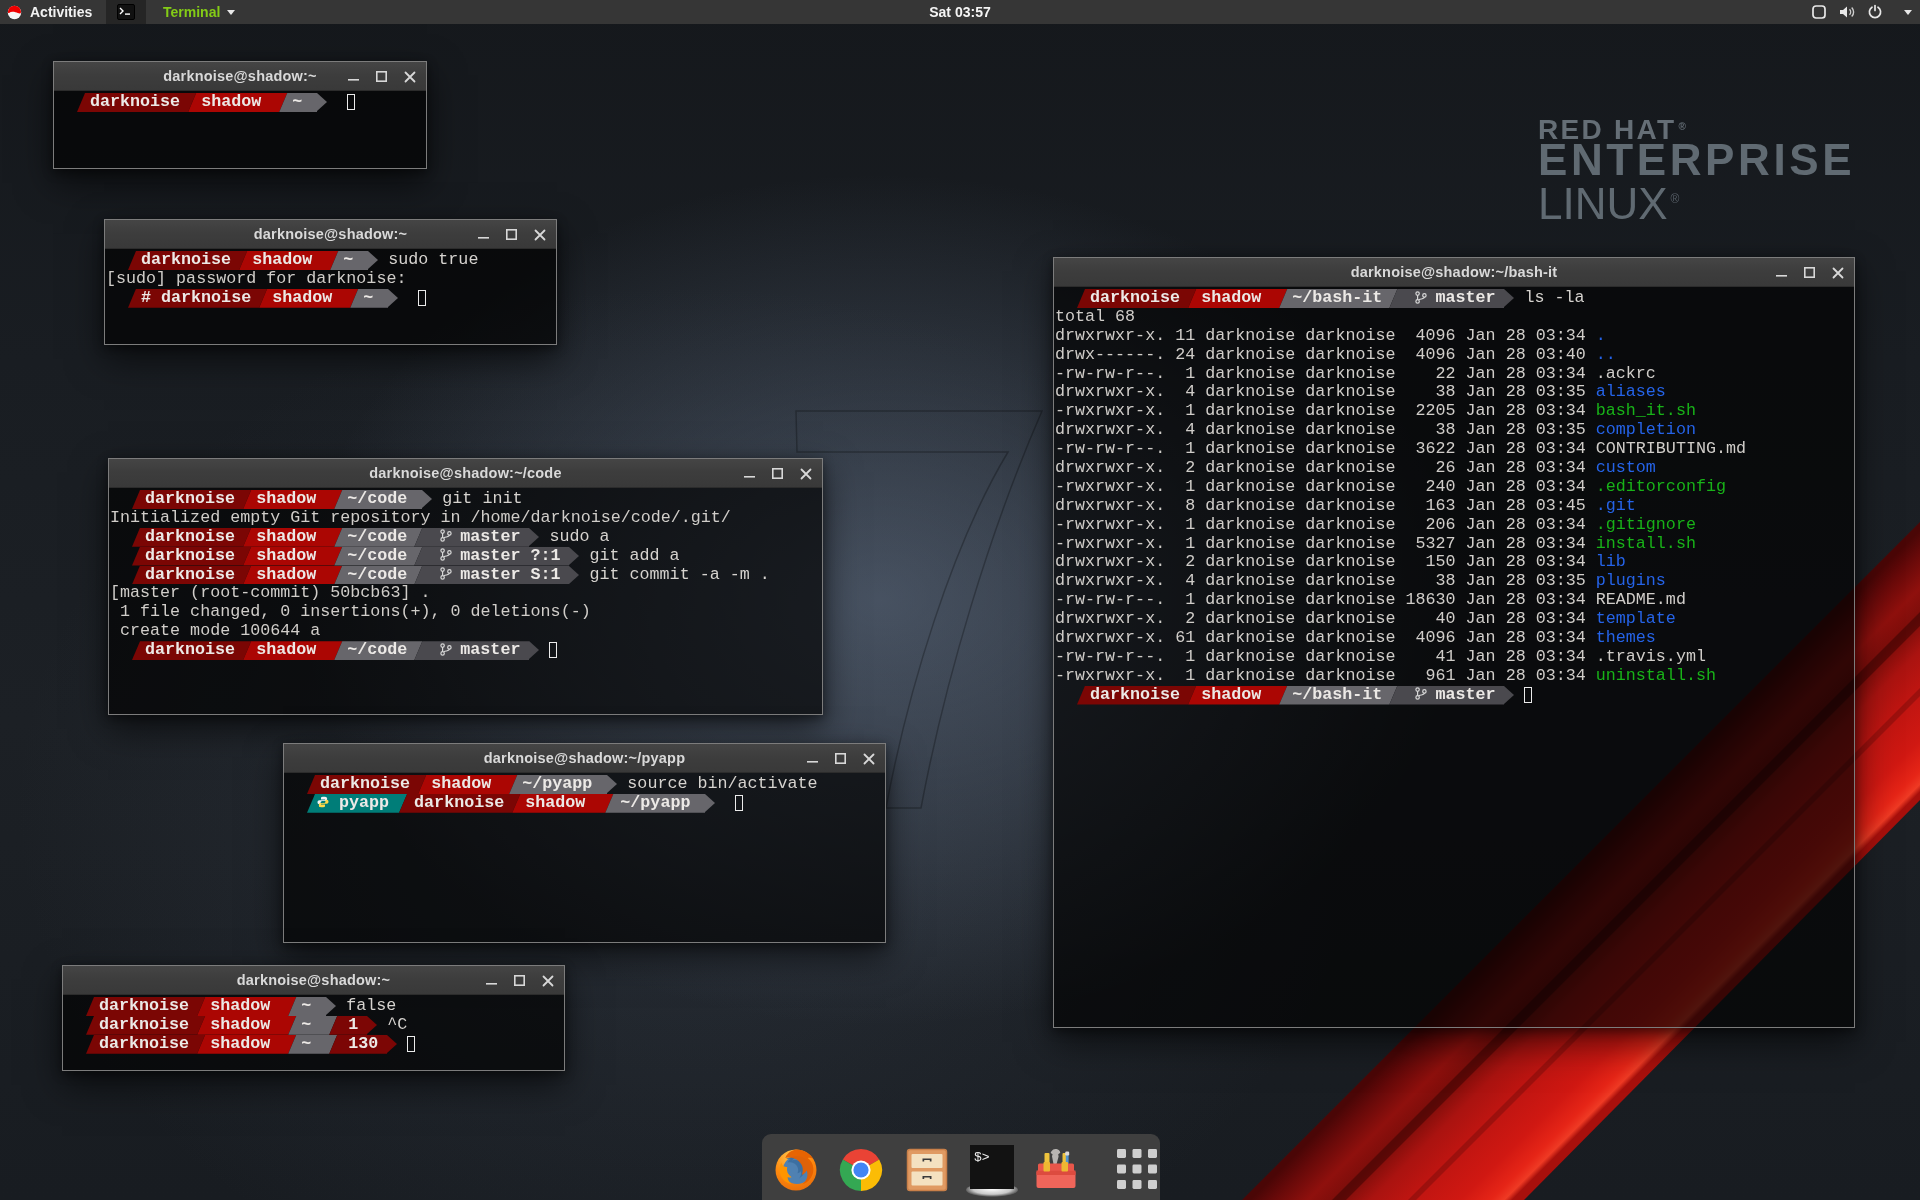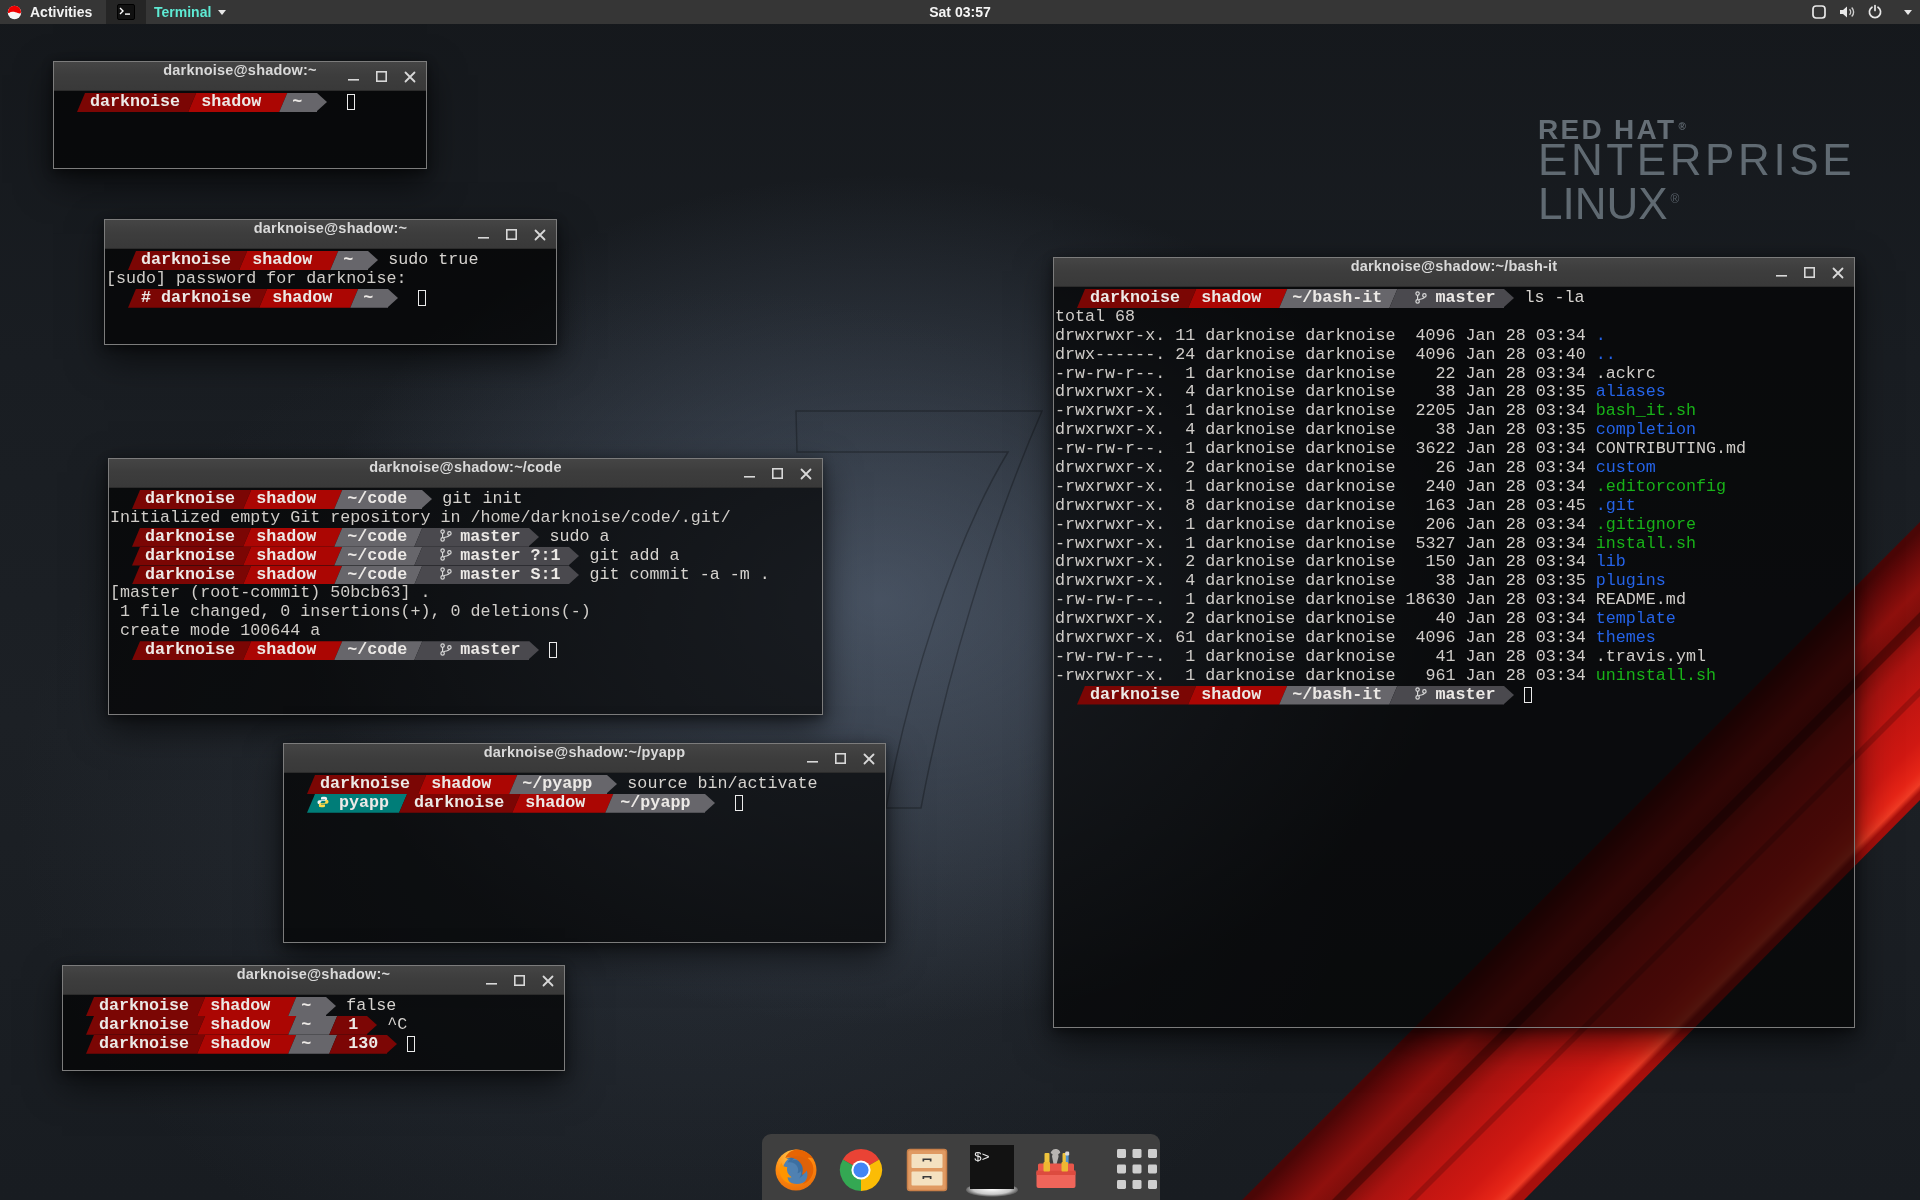--- a/index.html
+++ b/index.html
@@ -7,34 +7,34 @@
 background:
 radial-gradient(ellipse 760px 560px at 880px 600px, rgba(108,124,148,0.50), rgba(108,124,148,0.0) 76%),
 radial-gradient(ellipse 900px 700px at 690px 810px, rgba(80,92,110,0.26), rgba(80,92,110,0.0) 75%),
 linear-gradient(180deg, #15181c 0%, #191d22 30%, #1c2025 60%, #181c21 100%);}
 #bg{position:absolute;left:0;top:0}
 #rhlogo{position:absolute;left:0;top:0;width:1920px;height:1200px;color:#656e76;pointer-events:none}
 #rhlogo div{position:absolute;left:1538px;white-space:nowrap}
 #rhlogo .l1{top:114px;font-size:28px;font-weight:bold;letter-spacing:2.3px}
 #rhlogo .reg{font-size:10px;vertical-align:9px;margin-left:2px}
 #rhlogo .reg2{font-size:12px;vertical-align:16px;margin-left:3px;color:#565e66}
-#rhlogo .l2{top:135px;font-size:44px;font-weight:normal;letter-spacing:3.6px;color:#606a72}
+#rhlogo .l2{top:135px;font-size:44px;font-weight:bold;letter-spacing:3.6px;color:#606a72}
 #rhlogo .l3{top:179px;font-size:44px;font-weight:normal;letter-spacing:0px;color:#606a72}
 
 #panel{position:absolute;left:0;top:0;width:1920px;height:24px;background:#363636;color:#eee;z-index:50}
 #activ{position:absolute;left:6px;top:0;height:24px;display:flex;align-items:center;gap:7px;font-size:14px;font-weight:bold;color:#f2f2f2}
 #appmenu{position:absolute;left:106px;top:0;height:24px;display:flex;align-items:center}
 #appmenu .ticon{background:#252525;height:24px;display:flex;align-items:center;padding:0 11px}
-#appmenu .aname{font-size:14px;font-weight:bold;margin-left:8px;color:#5eead4}
+#appmenu .aname{font-size:14px;font-weight:bold;margin-left:17px;color:#84cc16}
 .dcaret{width:0;height:0;border-left:4.5px solid transparent;border-right:4.5px solid transparent;border-top:5px solid #e8e8e8;display:inline-block;margin-left:7px}
 #clock{position:absolute;left:0;right:0;top:0;height:24px;text-align:center;line-height:24px;font-size:14px;font-weight:bold;color:#f5f5f5}
 #sysicons{position:absolute;right:8px;top:0;height:24px;display:flex;align-items:center;gap:11px}
 
 .win{position:absolute;border:1px solid #7c7c7c;box-shadow:0 14px 34px rgba(0,0,0,0.58),0 3px 10px rgba(0,0,0,0.45);z-index:10}
-.tb{height:29px;background:linear-gradient(180deg,#454545,#3d3d3d 45%,#393939);border-bottom:1px solid #2c2c2c;position:relative;display:flex;justify-content:center}
+.tb{height:29px;background:linear-gradient(180deg,#454545,#3d3d3d 45%,#393939);border-bottom:1px solid #2c2c2c;position:relative;display:flex;align-items:center;justify-content:center}
 .tt{font-size:14.5px;font-weight:bold;color:#d9d9d9;letter-spacing:0.2px}
 .wb{position:absolute;right:9px;top:0;height:29px;display:flex;align-items:center;gap:15px}
 .wb svg{display:block}
 .tc{position:absolute;left:0;top:29px;right:0;bottom:0;background:rgba(1,1,1,0.665);padding:2px 0 0 1px;overflow:hidden;font-family:"Liberation Mono",monospace;font-size:16.7px}
 .row{height:18.9px;display:flex;align-items:flex-start;white-space:pre;line-height:18.9px}
 .sg{display:block;position:relative;margin-left:-8px;clip-path:polygon(8px 0,100% 0,calc(100% - 8px) 100%,0 100%);color:#ece9e6}
 .sg.f{margin-left:0;clip-path:polygon(0 0,100% 0,calc(100% - 8px) 100%,0 100%)}
 .sg.l{clip-path:polygon(8px 0,100% 0,100% 100%,0 100%)}
 .sg b{font-weight:bold}
 .hs{width:30px}

